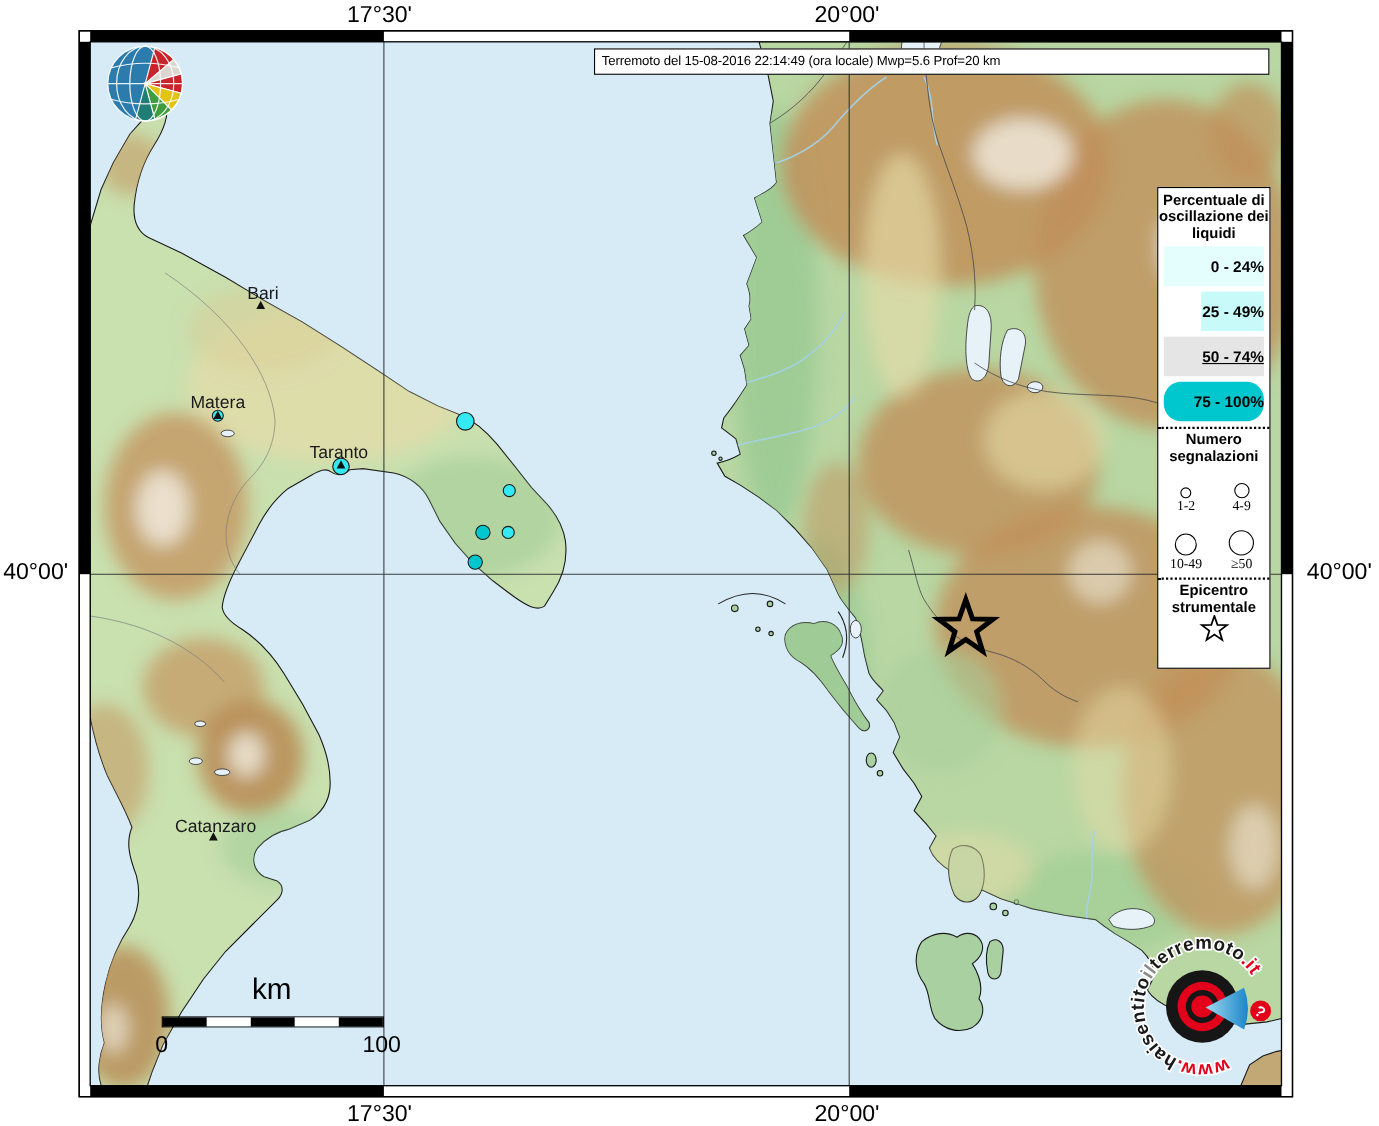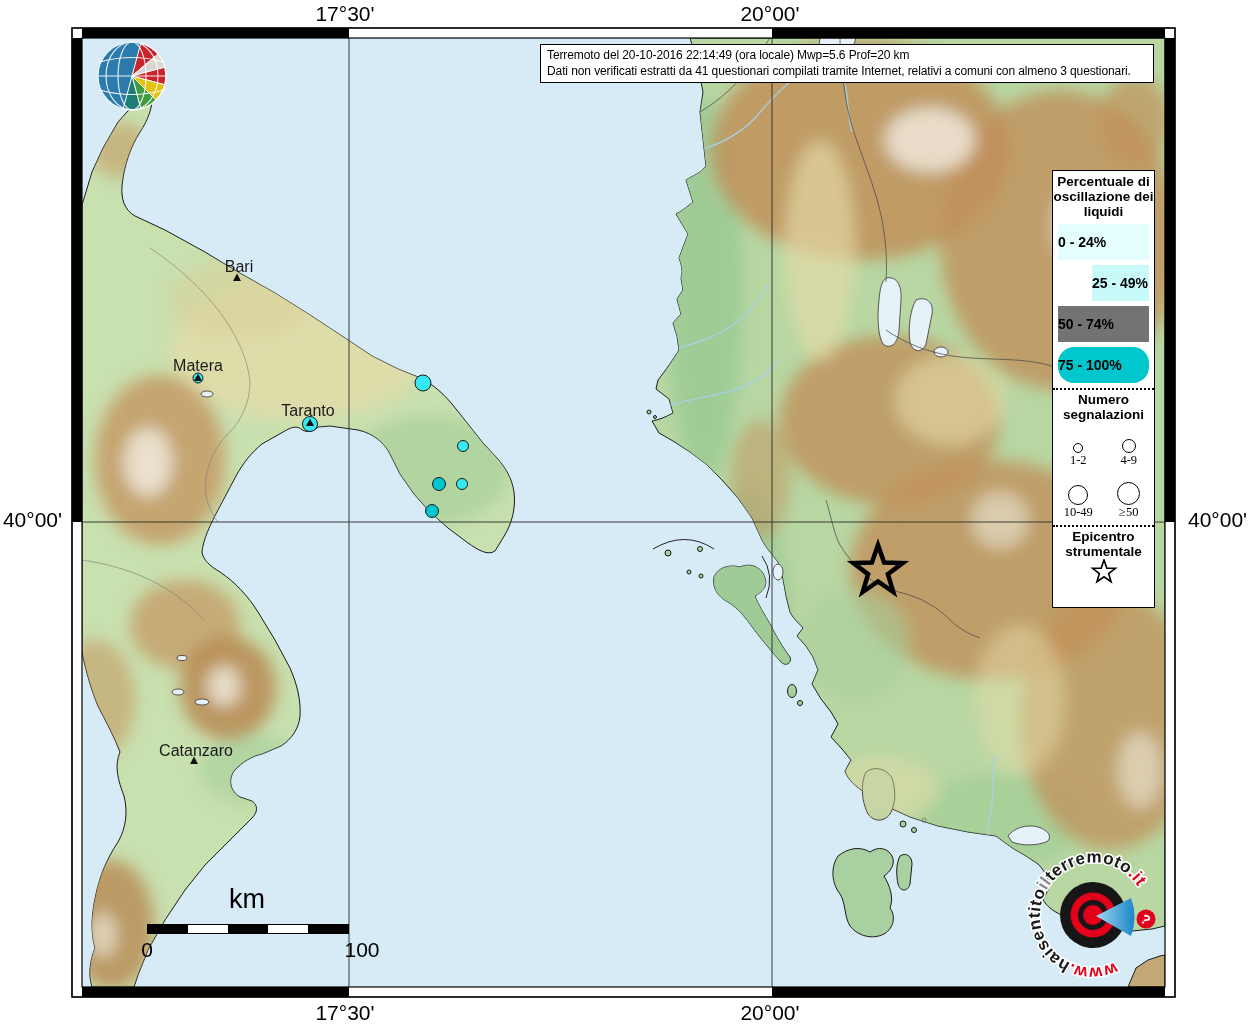--- a/index.html
+++ b/index.html
@@ -9,21 +9,21 @@
   #map-svg{position:absolute;left:0;top:0;z-index:1;}
   .info-box{position:absolute;left:540px;top:44px;width:614px;background:#fff;
             border:1px solid #000;box-sizing:border-box;padding:3px 6px;z-index:7;}
   .info-box div{font-size:12px;line-height:15.5px;white-space:nowrap;letter-spacing:-0.1px;}
   .ingv{position:absolute;left:94px;top:40px;display:flex;align-items:center;z-index:8;}
   .ingv-text{margin-left:7px;font-size:11.5px;font-weight:bold;color:#4a4a4a;
              line-height:13.5px;letter-spacing:0.2px;white-space:nowrap;}
   .legend{position:absolute;left:1052px;top:170px;width:103px;height:438px;background:#fff;
           border:1.6px solid #000;box-sizing:border-box;text-align:center;z-index:7;}
   .pct-title{padding-top:3px;font-weight:bold;font-size:13.5px;line-height:15px;}
-  .swatch{height:36px;margin:5px 5px 0 5px;display:flex;align-items:center;justify-content:flex-start;
+  .swatch{height:36px;margin:5px 5px 0 5px;display:flex;align-items:center;justify-content:flex-end;
           font-weight:bold;font-size:14px;}
   .dotted{border-top:2px dotted #000;margin:5px 0 2px 0;height:0;}
   .sec-title{font-weight:bold;font-size:13.5px;line-height:15px;}
   .numgrid{display:grid;grid-template-columns:1fr 1fr;}
   .numcell{display:flex;flex-direction:column;align-items:center;justify-content:flex-end;font-family:Liberation Serif, serif;}
   .numcircle{border:1.5px solid #000;border-radius:50%;background:#fff;}
   .numlabel{font-size:12.5px;line-height:15px;}
   .scalebar{position:absolute;left:136px;top:884px;width:230px;z-index:4;}
   .km-label{position:absolute;left:11px;top:0;width:200px;text-align:center;font-size:27px;}
   .bar{position:absolute;left:11px;top:40px;width:200px;height:8px;border:1px solid #000;
@@ -236,22 +236,21 @@
 </svg>
 
 <div class="axis-label" style="left:345px;top:2px;transform:translateX(-50%);">17°30'</div>
 <div class="axis-label" style="left:770px;top:2px;transform:translateX(-50%);">20°00'</div>
 <div class="axis-label" style="left:345px;top:1001px;transform:translateX(-50%);">17°30'</div>
 <div class="axis-label" style="left:770px;top:1001px;transform:translateX(-50%);">20°00'</div>
 <div class="axis-label" style="left:0;top:508px;width:62px;text-align:right;">40°00'</div>
 <div class="axis-label" style="left:1188px;top:508px;">40°00'</div>
 
 <div class="info-box">
-  <div>Terremoto del 20-10-2016 22:14:49 (ora locale) Mwp=5.6 Prof=20 km</div>
-  <div>Dati non verificati estratti da 41 questionari compilati tramite Internet, relativi a comuni con almeno 3 questionari.</div>
+  <div>Terremoto del 15-08-2016 22:14:49 (ora locale) Mwp=5.6 Prof=20 km</div>
 </div>
 
 <div class="ingv">
   <svg width="76" height="76" viewBox="0 0 76 76">
     <circle cx="38" cy="36" r="34" fill="#2B7CAD"></circle>
     <path d="M38 36 L46.8 3.2 A34 34 0 0 1 64.0 14.1 Z" fill="#C8242B" stroke="#fff" stroke-width="1"></path>
     <path d="M38 36 L64.0 14.1 A34 34 0 0 1 70.8 27.2 Z" fill="#DCD6D0" stroke="#fff" stroke-width="1"></path>
     <path d="M38 36 L70.8 27.2 A34 34 0 0 1 70.8 44.8 Z" fill="#C8242B" stroke="#fff" stroke-width="1"></path>
     <path d="M38 36 L70.8 44.8 A34 34 0 0 1 62.0 60.0 Z" fill="#E3C414" stroke="#fff" stroke-width="1"></path>
     <path d="M38 36 L62.0 60.0 A34 34 0 0 1 46.8 68.8 Z" fill="#3F9C3F" stroke="#fff" stroke-width="1"></path>
@@ -268,21 +267,21 @@
 </div>
 
 <div class="legend">
   <div class="pct-title">Percentuale di oscillazione dei liquidi</div>
   <div class="swatch" style="background: rgb(228, 253, 253);">
       <span>0 - 24%</span>
     </div>
   <div class="swatch" style="background: rgb(201, 250, 250); margin-left: 39px;">
       <span>25 - 49%</span>
     </div>
-  <div class="swatch" style="background: #737373;">
+  <div class="swatch" style="background: #e5e5e5; text-decoration: underline;">
       <span>50 - 74%</span>
     </div>
   <div class="swatch" style="background: rgb(0, 198, 206); border-radius: 16px;">
       <span>75 - 100%</span>
     </div>
   <div class="dotted"></div>
   <div class="sec-title">Numero segnalazioni</div>
   <div class="numgrid">
     <div class="numcell" style="height:46px">
       <span class="numcircle" style="width: 8px; height: 8px;"></span>
@@ -311,21 +310,21 @@
 <div class="scalebar">
   <div class="km-label">km</div>
   <div class="bar">
     <span style="width:40px;background:#000"></span>
     <span style="width:40px;background:#fff"></span>
     <span style="width:40px;background:#000"></span>
     <span style="width:40px;background:#fff"></span>
     <span style="width:40px;background:#000"></span>
   </div>
   <div class="bar-num" style="left:11px;">0</div>
-  <div class="bar-num" style="left:226px;">100</div>
+  <div class="bar-num" style="left:211px;">100</div>
 </div>
 
 <svg class="watermark" width="150" height="150" viewBox="0 0 150 150">
   <defs>
     <path id="wmc" d="M97.0 122.1 A52 52 0 1 1 53.0 27.9 A52 52 0 1 1 97.0 122.1" fill="none"></path>
     <linearGradient id="bluegrad" x1="0" y1="0" x2="1" y2="0">
       <stop offset="0" stop-color="#9FD8F0"></stop>
         <stop offset="1" stop-color="#1B86C8"></stop>
     </linearGradient>
   </defs>

